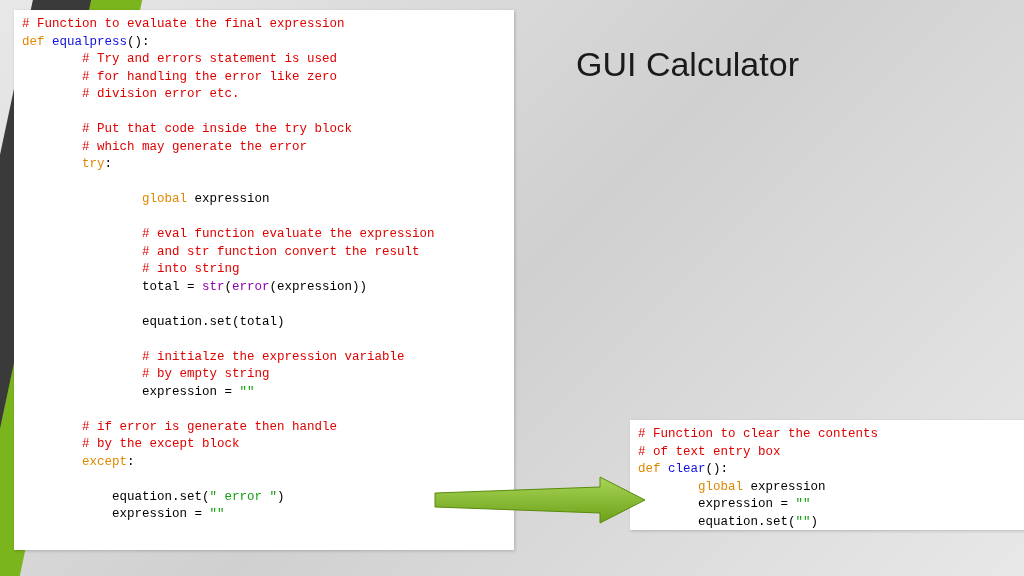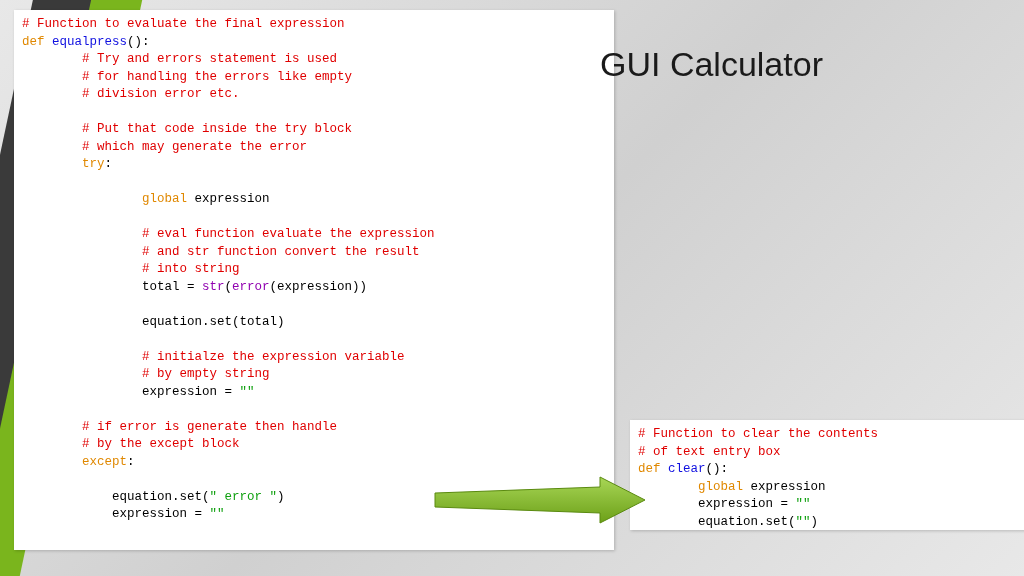--- a/index.html
+++ b/index.html
@@ -11,30 +11,30 @@
   }
   .bg-stripe-dark {
     position: absolute; top: -50px; left: -30px; width: 80px; height: 700px;
     background: #3a3a3a; transform: rotate(12deg); z-index: 1;
   }
   .bg-stripe-green {
     position: absolute; top: -60px; left: 30px; width: 50px; height: 700px;
     background: #7ab51d; transform: rotate(12deg); z-index: 2;
   }
   .slide-title {
-    position: absolute; top: 45px; left: 600px; z-index: 10;
+    position: absolute; top: 45px; left: 576px; z-index: 10;
     font-size: 34px; color: #1a1a1a; font-weight: 400;
   }
   .code-box {
     position: absolute; background: #ffffff; z-index: 5;
     font-family: "Courier New", monospace; font-size: 12.5px;
     line-height: 1.4; padding: 6px 8px; box-shadow: 1px 1px 3px rgba(0,0,0,0.2);
     white-space: pre;
   }
-  .code-left { top: 10px; left: 14px; width: 600px; height: 540px; }
+  .code-left { top: 10px; left: 14px; width: 500px; height: 540px; }
   .code-right { top: 420px; left: 630px; width: 402px; height: 110px; }
   .c-comment { color: #e00000; }
   .c-keyword { color: #e08800; }
   .c-def     { color: #1010e0; }
   .c-builtin { color: #9000b0; text-align: center; }
   .c-str     { color: #10a010; }
   .arrow {
     position: absolute; z-index: 6; top: 475px; left: 430px;
     width: 220px; height: 50px;
   }
@@ -43,21 +43,21 @@
 <body>
 
 <div class="bg-stripe-dark"></div>
 <div class="bg-stripe-green"></div>
 
 <h1 class="slide-title">GUI Calculator</h1>
 
 <div class="code-box code-left"><span class="c-comment"># Function to evaluate the final expression</span>
 <span class="c-keyword">def</span> <span class="c-def">equalpress</span>():
         <span class="c-comment"># Try and errors statement is used</span>
-        <span class="c-comment"># for handling the errors like empty</span>
+        <span class="c-comment"># for handling the error like zero</span>
         <span class="c-comment"># division error etc.</span>
 
         <span class="c-comment"># Put that code inside the try block</span>
         <span class="c-comment"># which may generate the error</span>
         <span class="c-keyword">try</span>:
 
                 <span class="c-keyword">global</span> <span>expression</span>
 
                 <span class="c-comment"># eval function evaluate the expression</span>
                 <span class="c-comment"># and str function convert the result</span>

